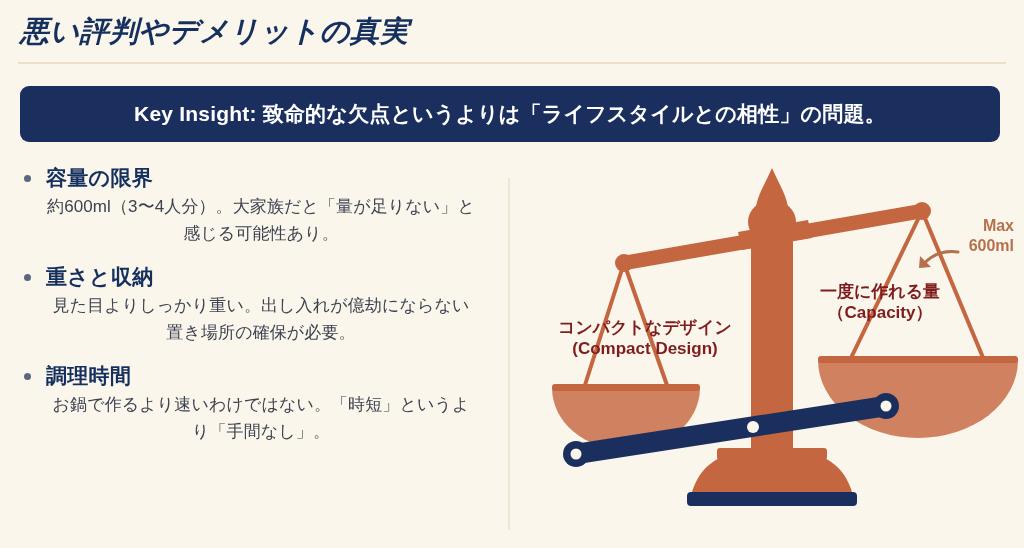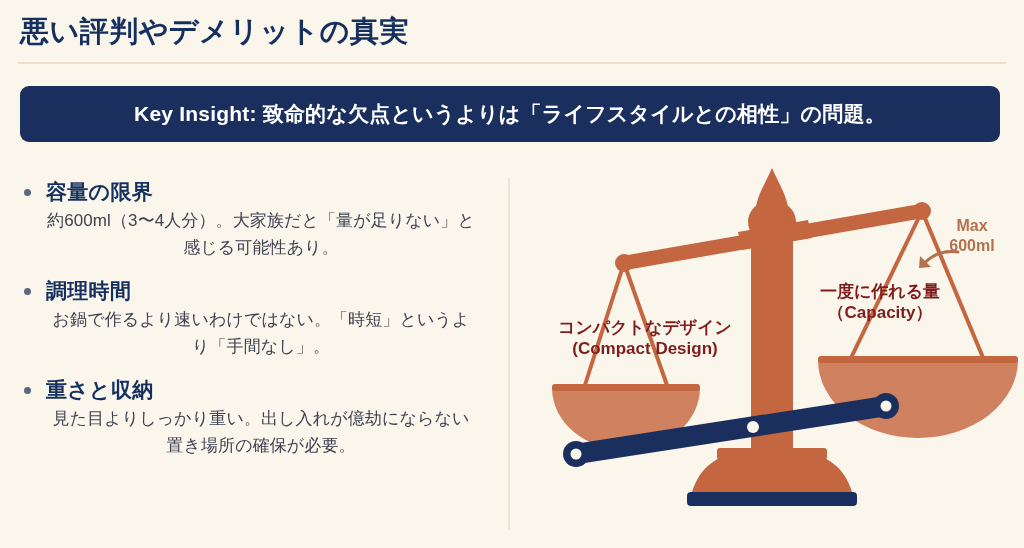--- a/index.html
+++ b/index.html
@@ -24,20 +24,21 @@
   
   .page-title {
     position: absolute;
     left: 20px;
     top: 12px;
     font-size: 29px;
     font-weight: 700;
     color: #15305e;
     letter-spacing: 0.5px;
     white-space: nowrap;
+    font-style: italic;
   }
   .title-rule {
     position: absolute;
     left: 18px;
     top: 62px;
     width: 988px;
     height: 2px;
     background: #ecdfc8;
   }
 
@@ -78,21 +79,21 @@
     top: 18px;
     width: 2px;
     height: 352px;
     background: #eee6d4;
   }
 
   
   .bullet-list {
     position: absolute;
     left: 16px;
-    top: 18px;
+    top: 4px;
     width: 470px;
   }
   .bullet-item {
     position: relative;
     padding-left: 30px;
     margin-bottom: 16px;
   }
   .bullet-dot {
     position: absolute;
     left: 8px;
@@ -150,21 +151,21 @@
     left: 278px;
     top: 122px;
     width: 180px;
     font-size: 17px;
   }
   .label-max {
     position: absolute;
     left: 418px;
     top: 56px;
     width: 84px;
-    text-align: center;
+    text-align: right;
     color: #b5714e;
     font-size: 16px;
     font-weight: 700;
     line-height: 1.25;
   }
 </style>
 </head>
 <body>
 
 <div class="slide">
@@ -183,28 +184,28 @@
     <div class="bullet-list">
 
       <div class="bullet-item">
         <span class="bullet-dot"></span>
         <div class="bullet-heading">容量の限界</div>
         <div class="bullet-body">約600ml（3〜4人分）。大家族だと「量が足りない」と感じる可能性あり。</div>
       </div>
 
       <div class="bullet-item">
         <span class="bullet-dot"></span>
+        <div class="bullet-heading">重さと収納</div>
+        <div class="bullet-body">見た目よりしっかり重い。出し入れが億劫にならない置き場所の確保が必要。</div>
+      </div>
+
+      <div class="bullet-item">
+        <span class="bullet-dot"></span>
         <div class="bullet-heading">調理時間</div>
         <div class="bullet-body">お鍋で作るより速いわけではない。「時短」というより「手間なし」。</div>
-      </div>
-
-      <div class="bullet-item">
-        <span class="bullet-dot"></span>
-        <div class="bullet-heading">重さと収納</div>
-        <div class="bullet-body">見た目よりしっかり重い。出し入れが億劫にならない置き場所の確保が必要。</div>
       </div>
 
     </div>
 
     <div class="scale-wrap">
 
       <svg class="scale-svg" width="512" height="388" viewBox="0 0 512 388">
 
         <rect x="175" y="332" width="170" height="14" rx="4" fill="#1b2f5e"></rect>
 

